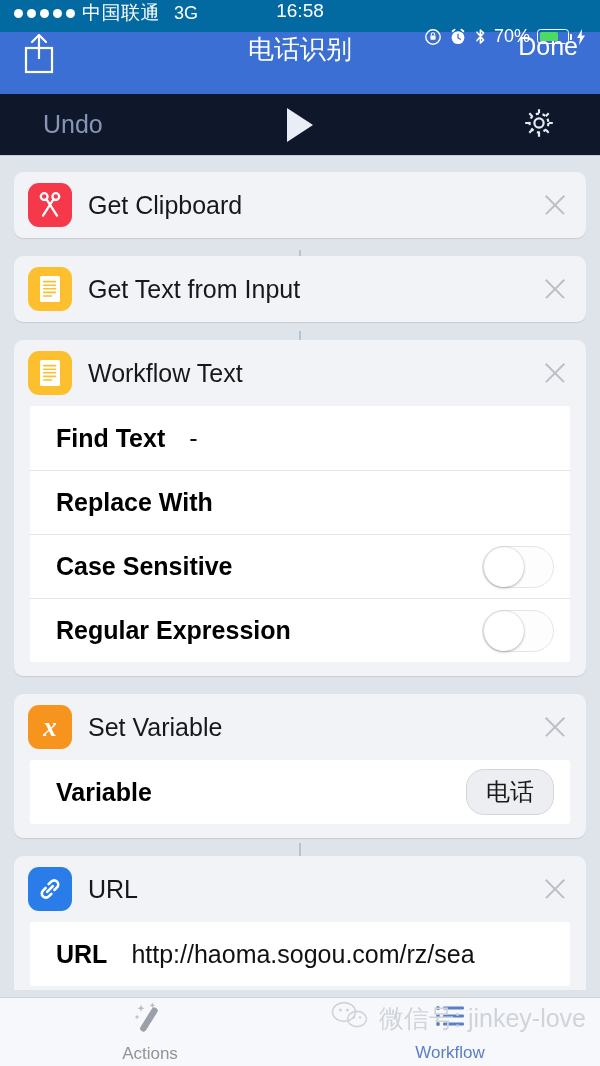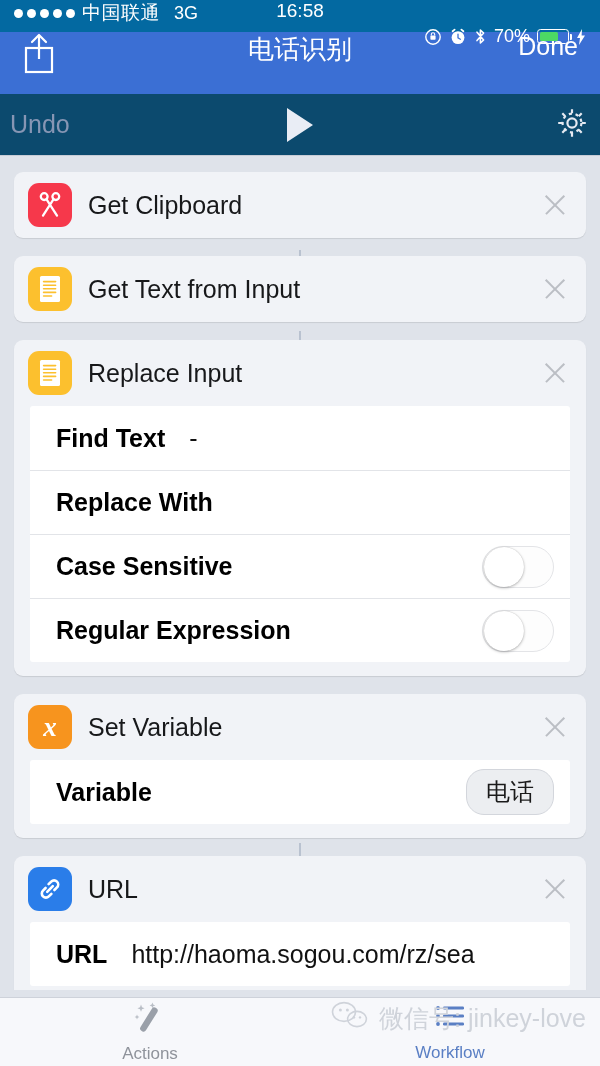--- a/index.html
+++ b/index.html
@@ -37,22 +37,22 @@
   }
   .nav-title {
     position: absolute; left: 0; right: 0; text-align: center;
     font-size: 26px; font-weight: 400; pointer-events: none;
   }
   .nav-done { margin-left: auto; font-size: 25px; position: relative; z-index: 2; color: #fff; }
   .share-ico { position: relative; z-index: 2; }
 
   
   .toolbar {
-    height: 62px; background: #0c4a6e;
-    display: flex; align-items: center; padding: 0 10px; position: relative;
+    height: 62px; background: #0f172a;
+    display: flex; align-items: center; padding: 0 43px; position: relative;
     border-bottom: 1px solid #c7ccd6;
   }
   .undo { font-size: 25px; color: #8796b4; }
   .play-wrap { position: absolute; left: 0; right: 0; display: flex; justify-content: center; }
   .play { width: 0; height: 0; border-left: 26px solid #e9edf5; border-top: 17px solid transparent; border-bottom: 17px solid transparent; }
   .gear { margin-left: auto; position: relative; z-index: 2; }
 
   
   .scroll {
     position: absolute; top: 156px; left: 0; right: 0; bottom: 76px;
@@ -251,21 +251,21 @@
       <div class="card">
         <div class="card-head">
           <span class="aicon yellow">
             <svg width="26" height="30" viewBox="0 0 26 30">
               <rect x="3" y="2" width="20" height="26" rx="1.6" fill="#fff"></rect>
               <g stroke="#fcc02e" stroke-width="1.6" stroke-linecap="round">
                 <path d="M6.6 7.6h12M6.6 11.2h12M6.6 14.8h12M6.6 18.4h12M6.6 22h8"></path>
               </g>
             </svg>
           </span>
-          <span class="atitle">Replace Input</span>
+          <span class="atitle">Workflow Text</span>
           <span class="xclose"></span>
         </div>
         <div class="params">
           <div class="prow">
             <span class="plabel">Find Text</span>
             <span class="pvalue">-</span>
           </div>
           <div class="prow">
             <span class="plabel">Replace With</span>
             <span class="pvalue"></span>

